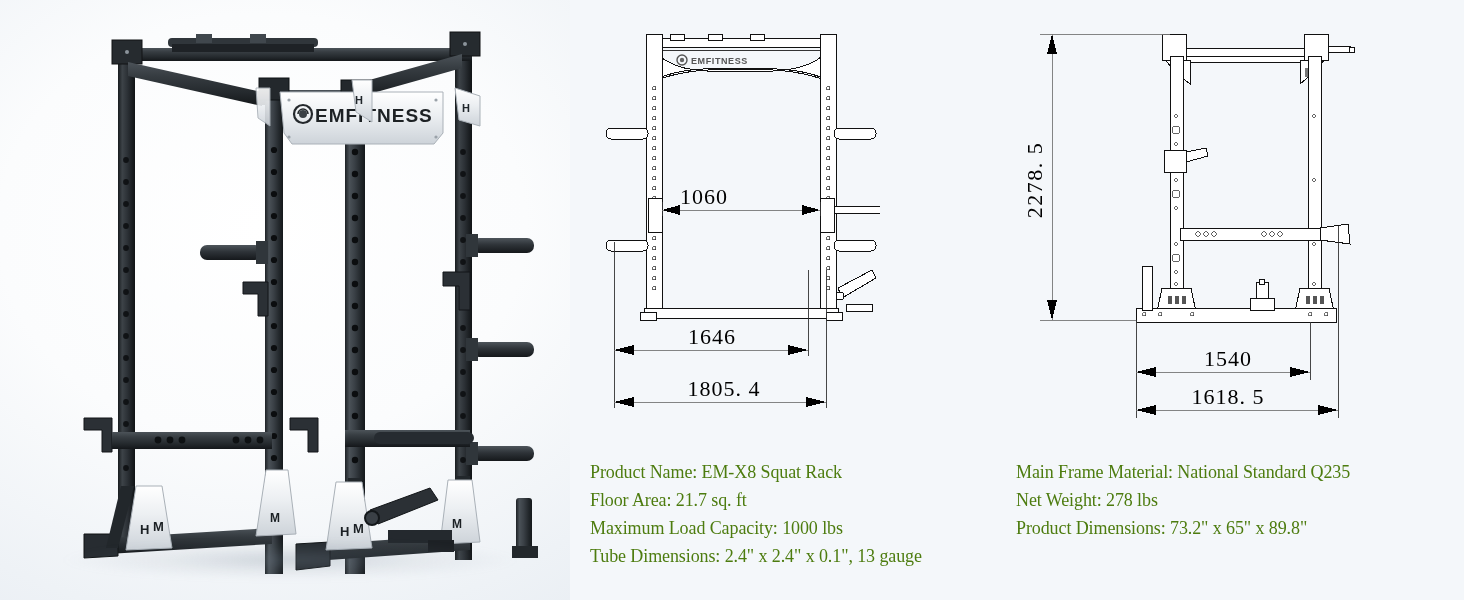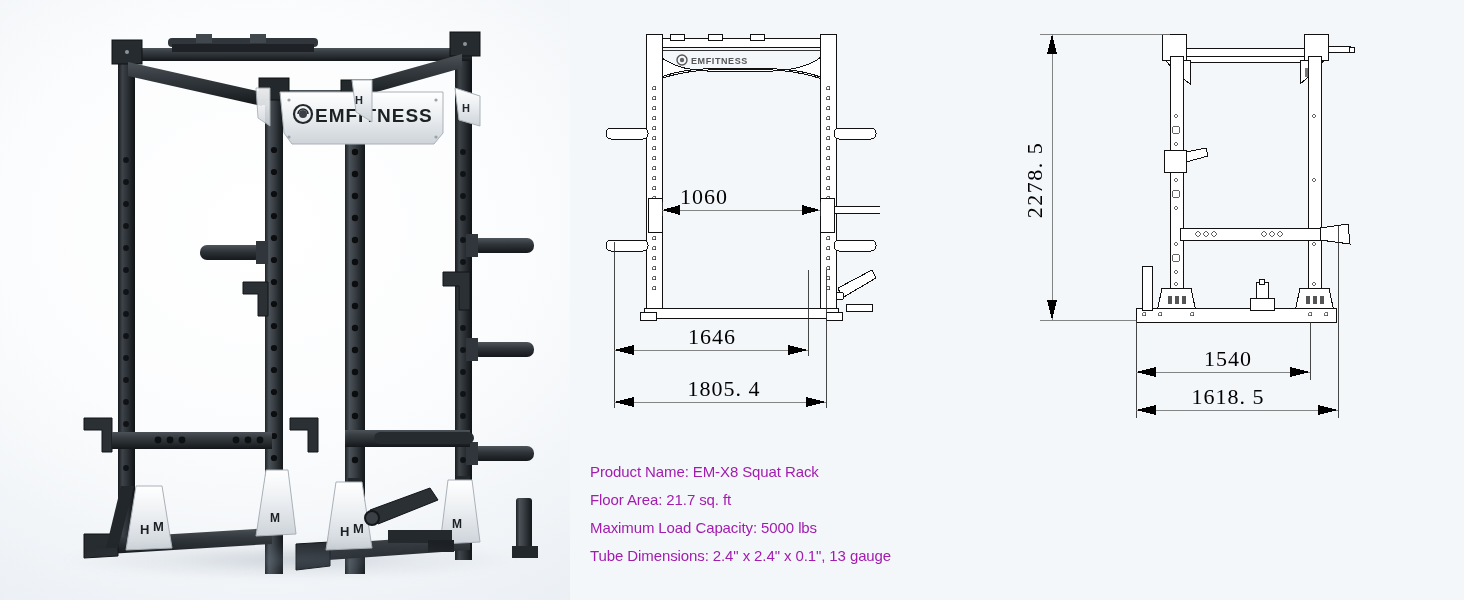--- a/index.html
+++ b/index.html
@@ -27,24 +27,24 @@
   
   #front-view { position: absolute; left: 600px; top: 20px; width: 280px; height: 410px; }
   #side-view  { position: absolute; left: 1020px; top: 20px; width: 350px; height: 410px; }
   .dwg { position: absolute; left: 0; top: 0; }
 
   
   .spec-col { position: absolute; }
   #spec-left  { left: 590px; top: 458px; width: 420px; }
   #spec-right { left: 1016px; top: 458px; width: 448px; }
   .spec-line {
-    font-family: Liberation Sans, sans-serif;
-    font-size: 15px;
+    font-family: Liberation Serif, serif;
+    font-size: 18px;
     line-height: 28px;
-    color: #a21caf;
+    color: #4d7c0f;
     white-space: nowrap;
     letter-spacing: -0.1px;
   }
 
   
   .dimtext {
     font-family: "Liberation Serif", serif;
     fill: #000;
     font-size: 22px;
     letter-spacing: 1px;
@@ -550,18 +550,23 @@
 
       <text x="22" y="160" class="dimtext-v" transform="rotate(-90 22 160)" text-anchor="middle">2278. 5</text>
       <text x="208" y="346" class="dimtext" text-anchor="middle">1540</text>
       <text x="208" y="384" class="dimtext" text-anchor="middle">1618. 5</text>
     </svg>
   </div>
 
   <div id="spec-left" class="spec-col">
     <div class="spec-line">Product Name: EM-X8 Squat Rack</div>
     <div class="spec-line">Floor Area: 21.7 sq. ft</div>
-    <div class="spec-line">Maximum Load Capacity: 5000 lbs</div>
+    <div class="spec-line">Maximum Load Capacity: 1000 lbs</div>
     <div class="spec-line">Tube Dimensions: 2.4" x 2.4" x 0.1", 13 gauge</div>
   </div>
 
+  <div id="spec-right" class="spec-col">
+    <div class="spec-line">Main Frame Material: National Standard Q235</div>
+    <div class="spec-line">Net Weight: 278 lbs</div>
+    <div class="spec-line">Product Dimensions: 73.2" x 65" x 89.8"</div>
+  </div>
 
 </div>
 
 </body></html>

